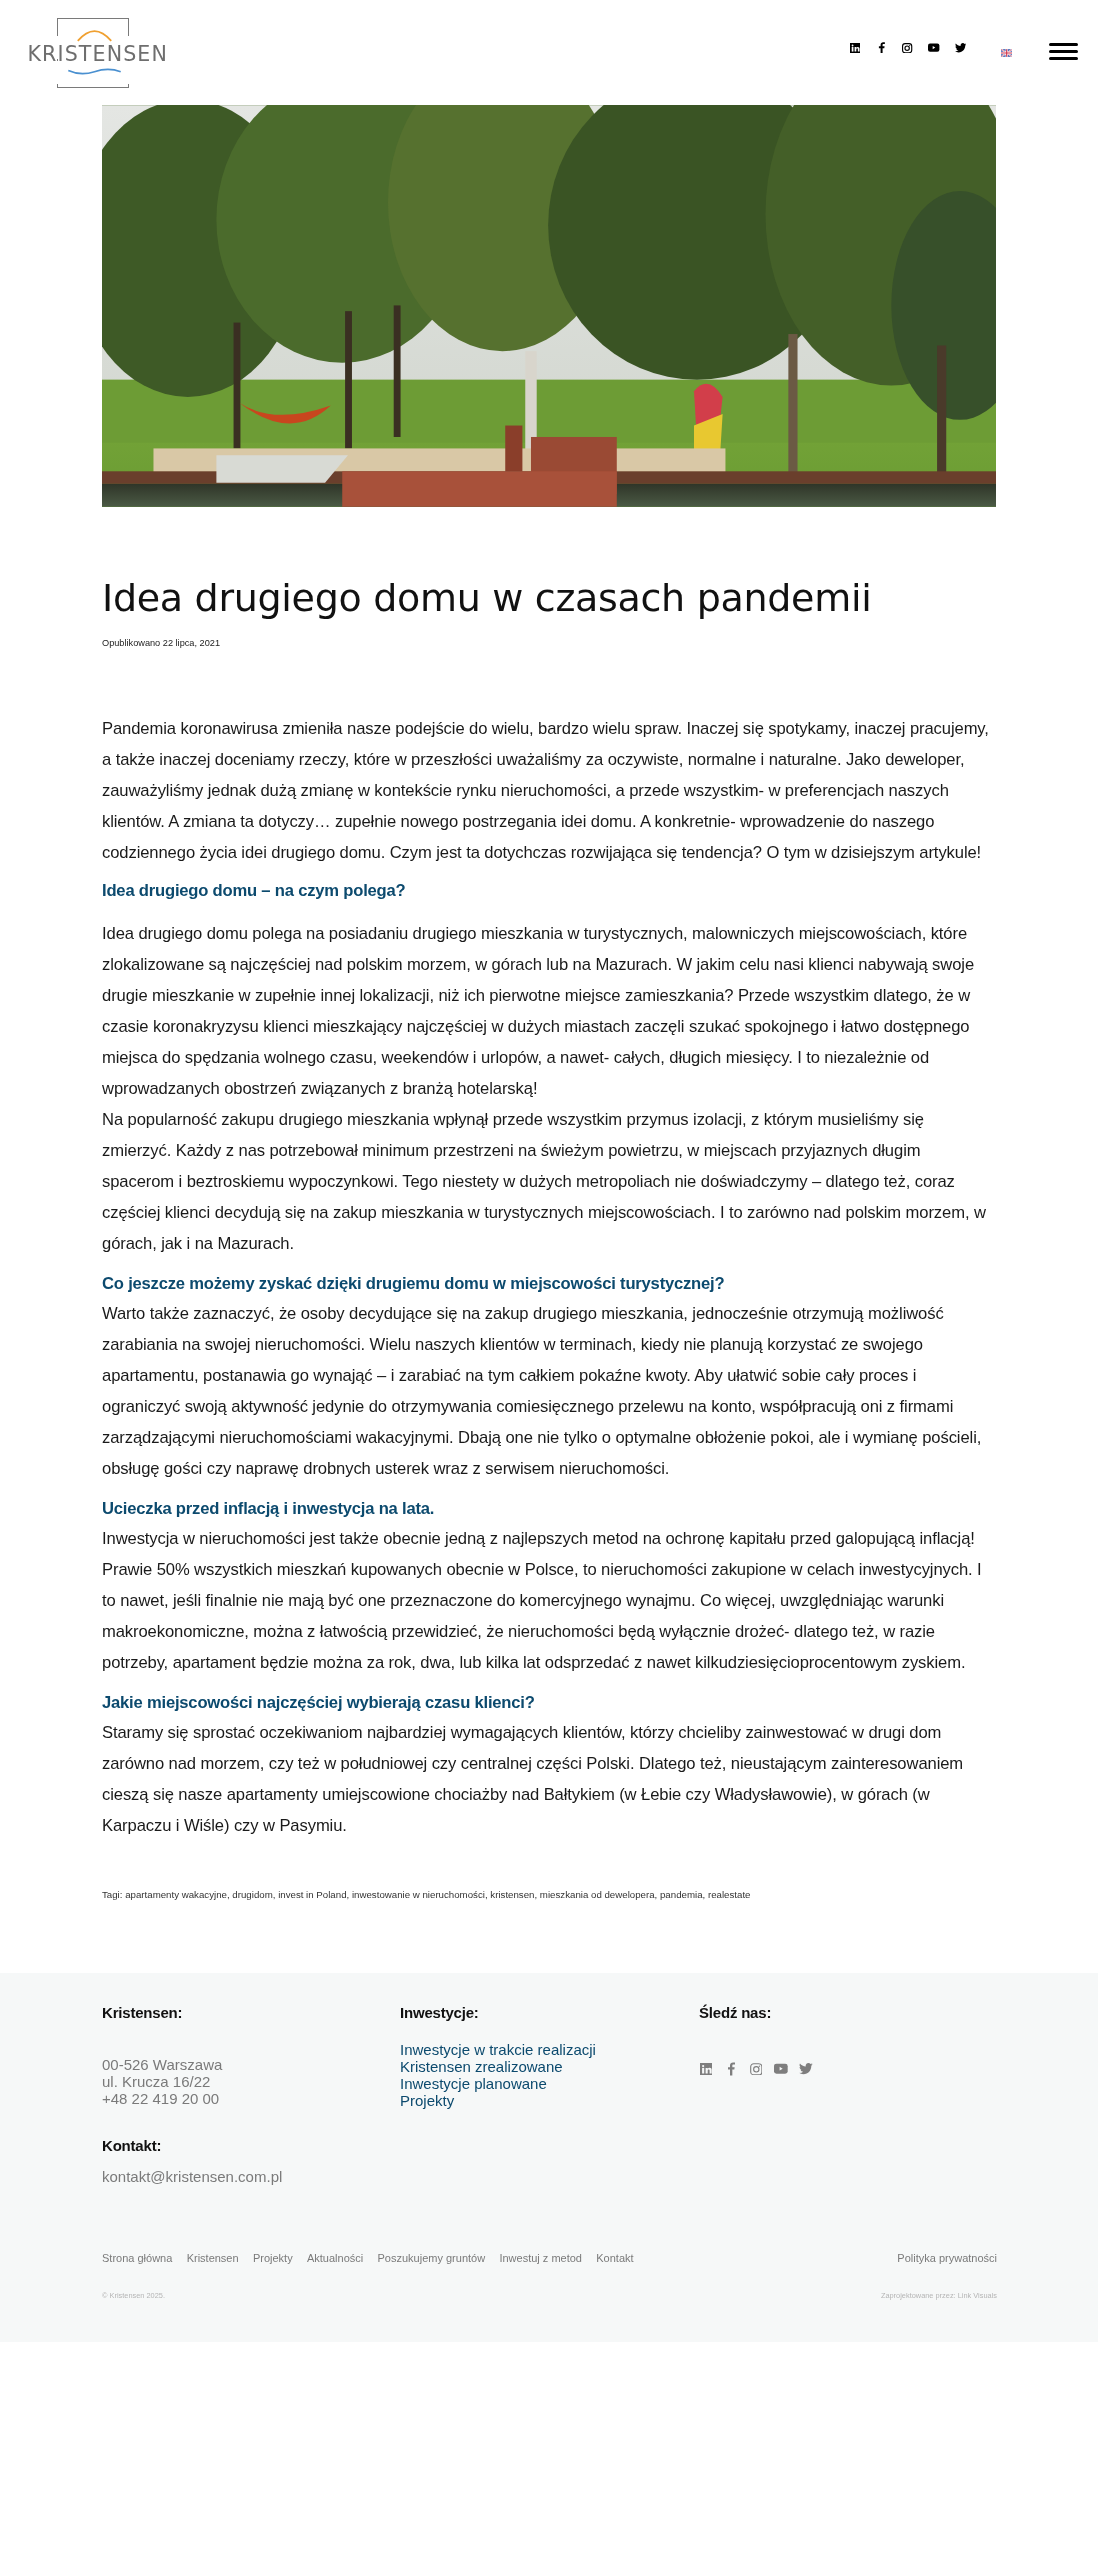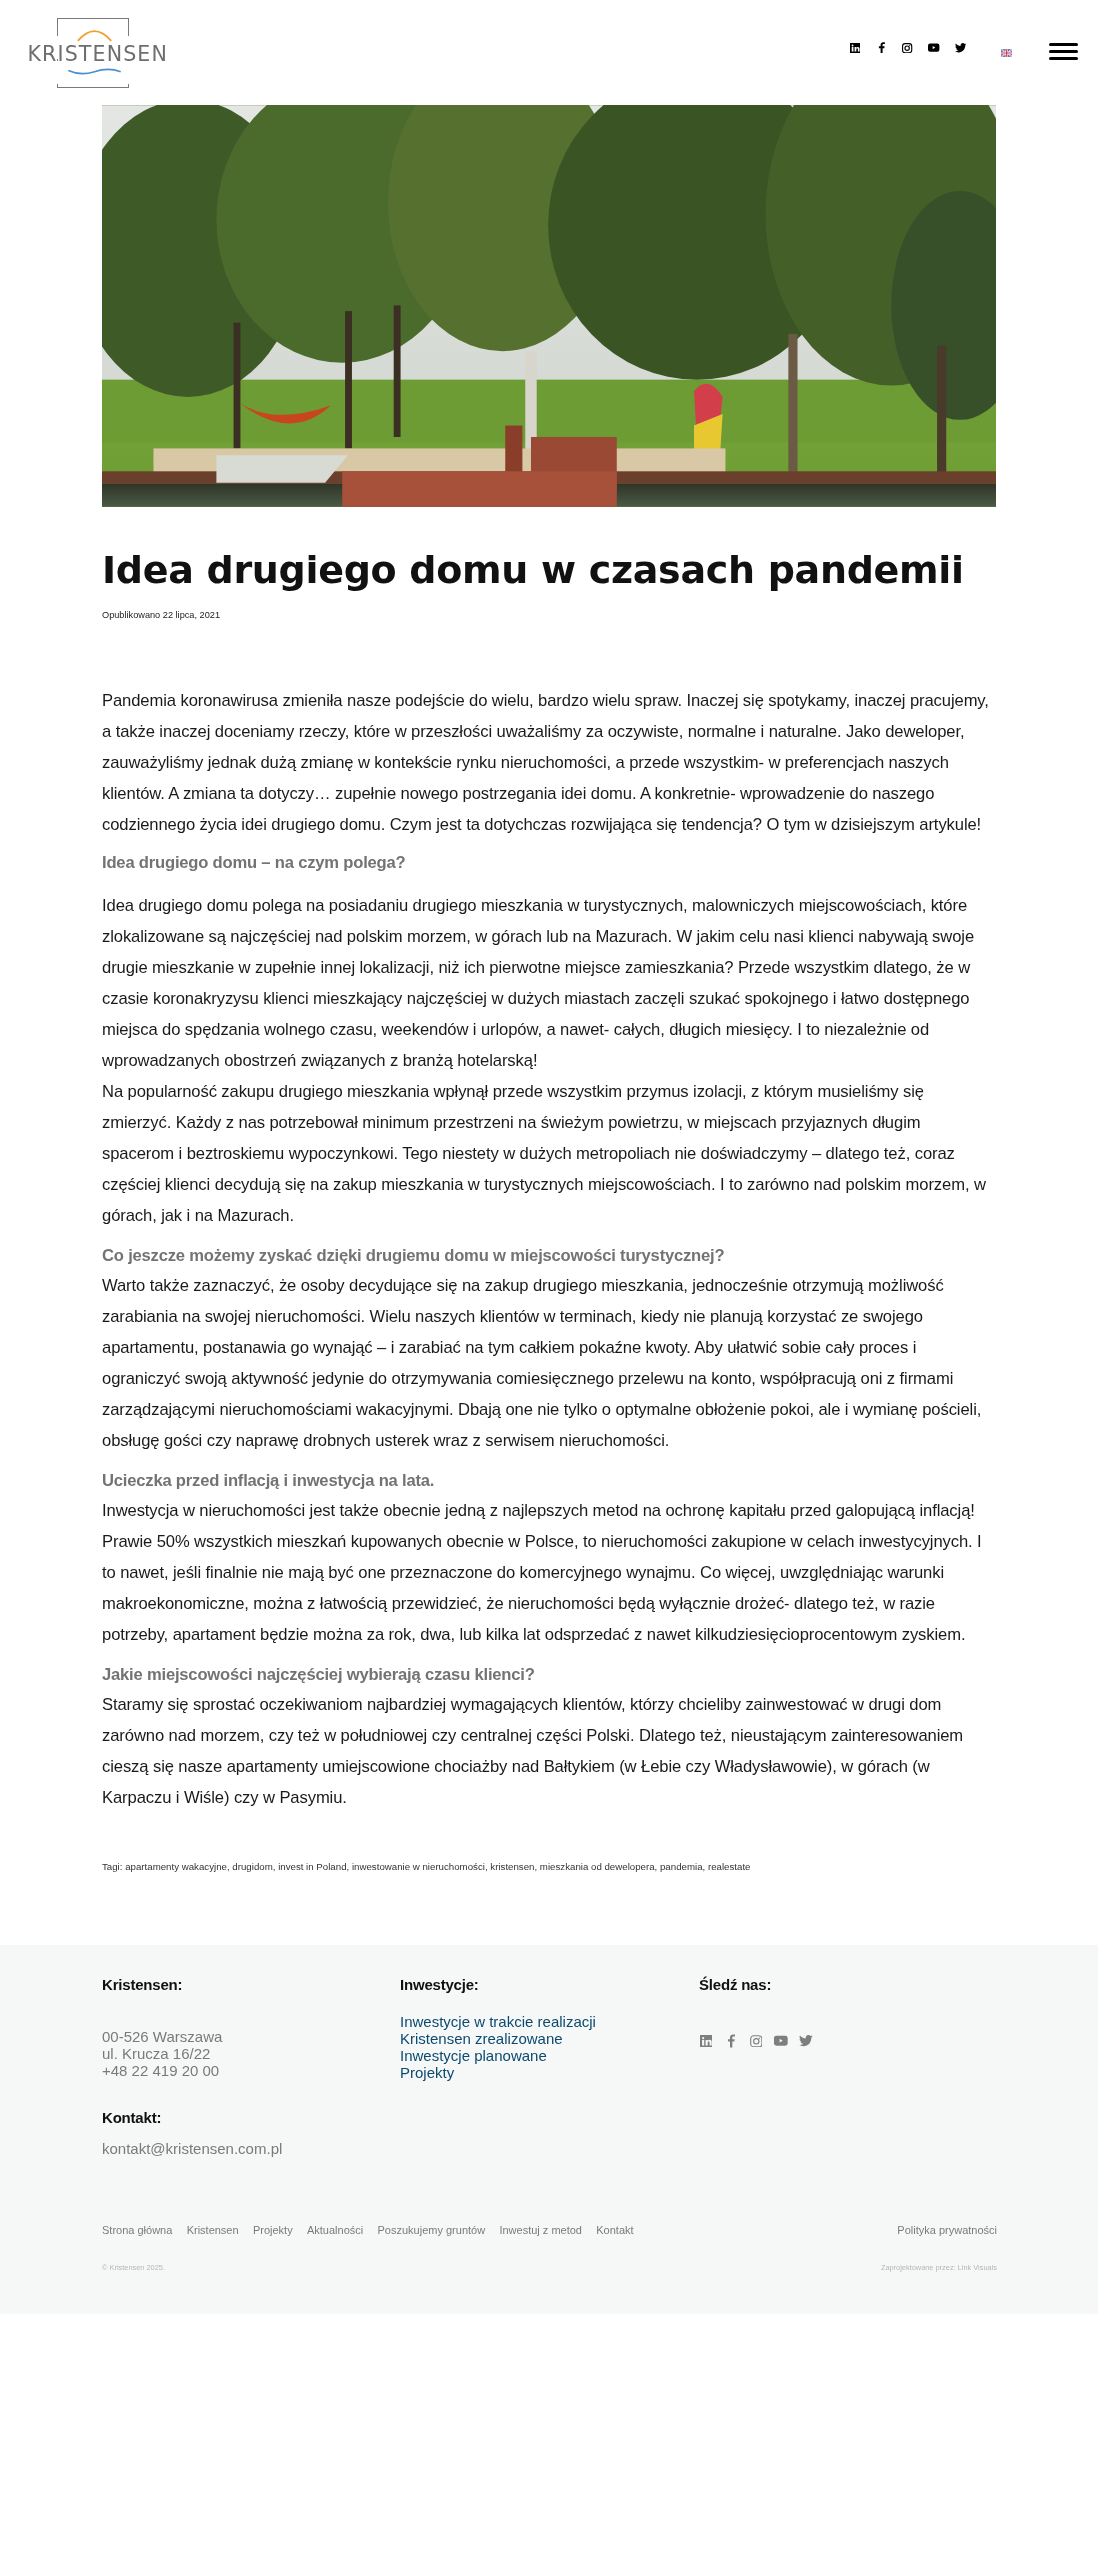--- a/index.html
+++ b/index.html
@@ -25,25 +25,25 @@
     .hamburger span:nth-child(1) { top: 0; }
     .hamburger span:nth-child(2) { top: 7.4px; }
     .hamburger span:nth-child(3) { top: 14.3px; }
 
     
     .hero { position: relative; margin-left: 102px; width: 894px; height: 402px; overflow: hidden; background: #5a7a3a; }
     .hero svg { display: block; }
 
     
     .article { margin-left: 102px; width: 894px; }
-    .article-title { margin-top: 40px; font-family: "DejaVu Sans", sans-serif; font-weight: 700; font-size: 38px; line-height: 46px; color: #111; letter-spacing: -0.3px; }
+    .article-title { margin-top: 68px; font-family: "DejaVu Sans", sans-serif; font-weight: 400; font-size: 38px; line-height: 46px; color: #111; letter-spacing: -0.3px; }
     .article-date { margin-top: 17px; font-size: 9.2px; color: #222; font-family: "Liberation Sans", sans-serif; }
     .article-body { margin-top: 65px; }
     .article-body p { font-family: "Liberation Sans", sans-serif; font-size: 16.6px; line-height: 31px; color: #1a1a1a; letter-spacing: -0.1px; }
-    .article-body h3 { font-family: "Liberation Sans", sans-serif; font-weight: 700; font-size: 16.6px; line-height: 23px; color: #737373; letter-spacing: -0.2px; }
+    .article-body h3 { font-family: "Liberation Sans", sans-serif; font-weight: 700; font-size: 16.6px; line-height: 23px; color: #0c4a6e; letter-spacing: -0.2px; }
     .h-gap-lg { margin-top: 11.4px; margin-bottom: 16px; }
     .h-gap-sm { margin-top: 12.6px; margin-bottom: 3.4px; }
 
     .tags { margin-top: 48px; font-size: 9.7px; color: #333; }
     .tags a { color: #333; text-decoration: none; cursor: pointer; }
 
     
     .footer { margin-top: 73px; background: #f6f8f8; padding: 0 102px; height: 369px; position: relative; }
     .fcol { position: absolute; top: 31px; }
     .fcol h4 { font-size: 15px; font-weight: 700; color: #111; letter-spacing: -0.2px; }

